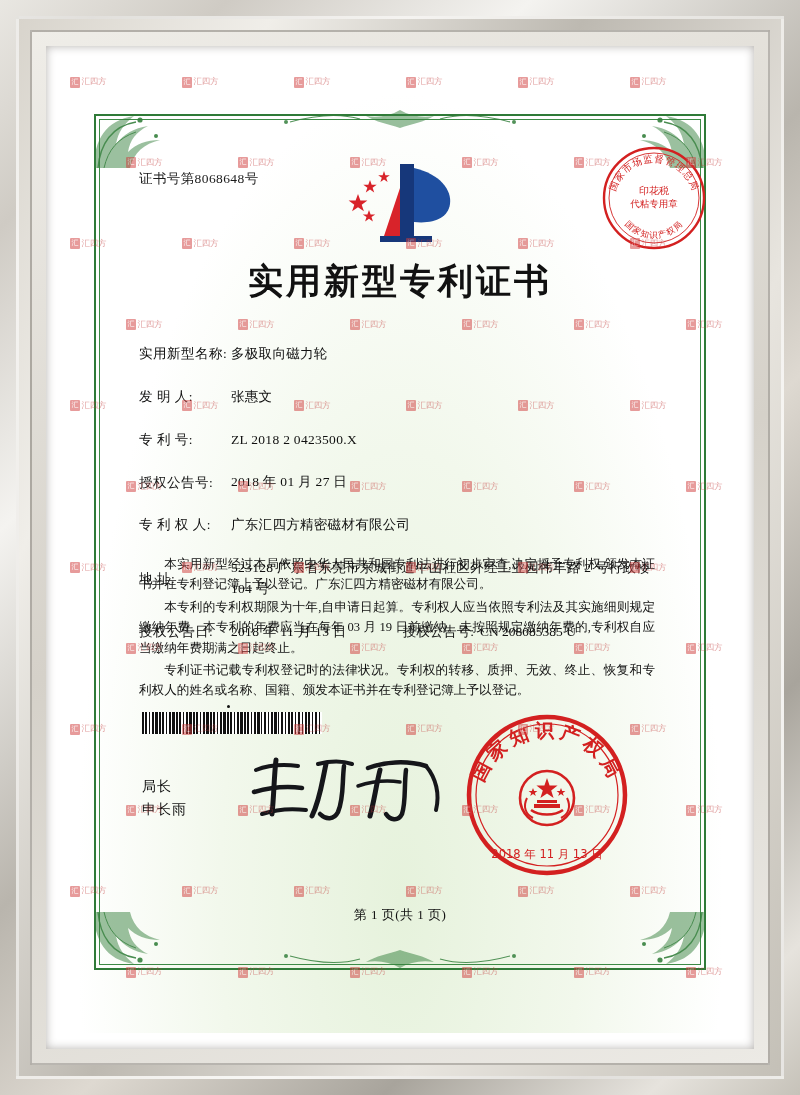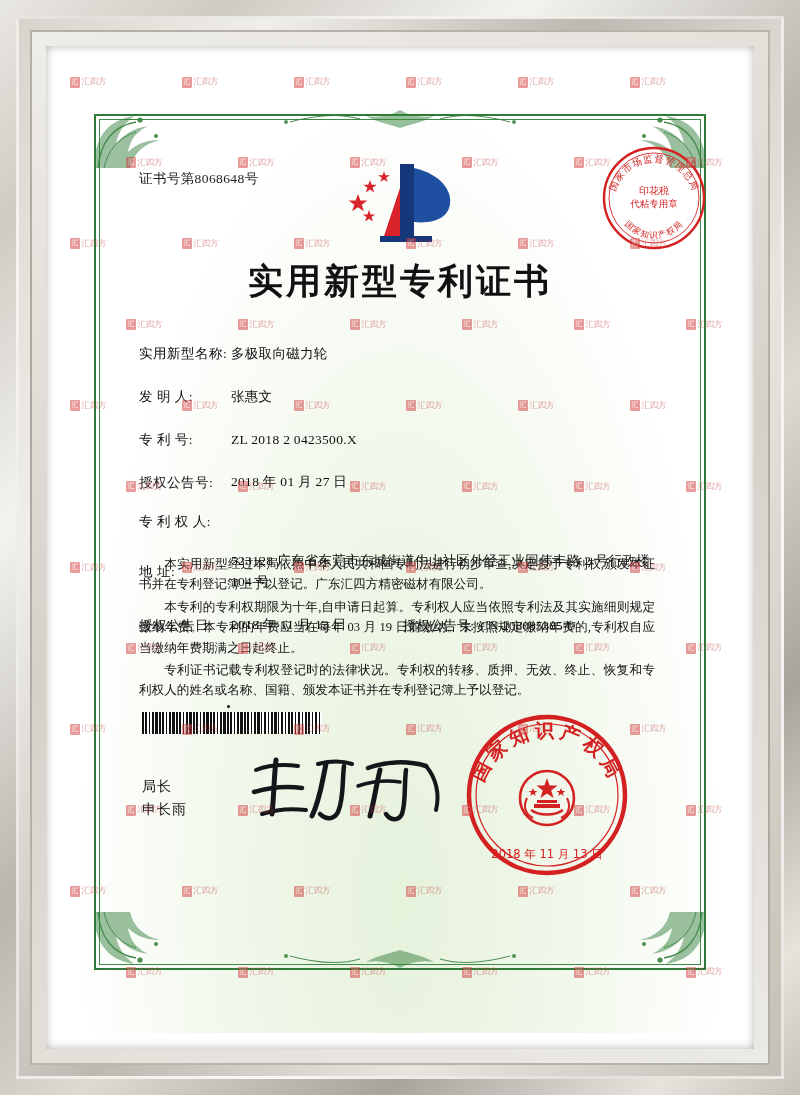--- a/index.html
+++ b/index.html
@@ -395,20 +395,21 @@
         <div class="frow">
           <div class="flabel">专  利  号:</div>
           <div class="fvalue">ZL 2018 2 0423500.X</div>
         </div>
         <div class="frow">
           <div class="flabel">授权公告号:</div>
           <div class="fvalue">2018 年 01 月 27 日</div>
         </div>
         <div class="frow">
           <div class="flabel">专 利 权 人:</div>
+          <div class="fvalue">广东汇四方精密磁材有限公司</div>
         </div>
         <div class="frow addr">
           <div class="flabel">地        址:</div>
           <div class="fvalue">523128 广东省东莞市东城街道牛山社区外经工业园伟丰路 2 号行政楼 104 号</div>
         </div>
         <div class="frow two">
           <div class="flabel">授权公告日:</div>
           <div class="fvalue" style="flex:none;">2018 年 11 月 13 日</div>
           <div class="pub-right">授权公告号:</div>
           <div style="margin-left:6px; white-space:nowrap;">CN 208085385 U</div>
@@ -467,20 +468,21 @@
             <rect x="-13" y="6" width="26" height="4" fill="#d32020"></rect>
             <rect x="-10" y="2" width="20" height="3" fill="#d32020"></rect>
             <path d="M-16 12 C-8 18 8 18 16 12" stroke="#d32020" stroke-width="2.4" fill="none"></path>
             <path d="M-20 0 C-24 8 -22 16 -14 20" stroke="#d32020" stroke-width="2" fill="none"></path>
             <path d="M20 0 C24 8 22 16 14 20" stroke="#d32020" stroke-width="2" fill="none"></path>
           </g>
           <text x="85" y="148" fill="#d32020" font-size="11.5" font-family="DejaVu Sans, sans-serif" text-anchor="middle">2018 年 11 月 13 日</text>
         </svg>
       </div>
 
+      <div class="page-no">第 1 页(共 1 页)</div>
     </div>
 
     <div class="wm-layer" id="wm-layer">
         <div class="wm" style="left: 6px; top: 14px;">
           <span class="wm-box">汇</span>
           <span class="wm-txt">汇四方</span>
         </div>
         <div class="wm" style="left: 118px; top: 14px;">
           <span class="wm-box">汇</span>
           <span class="wm-txt">汇四方</span>

